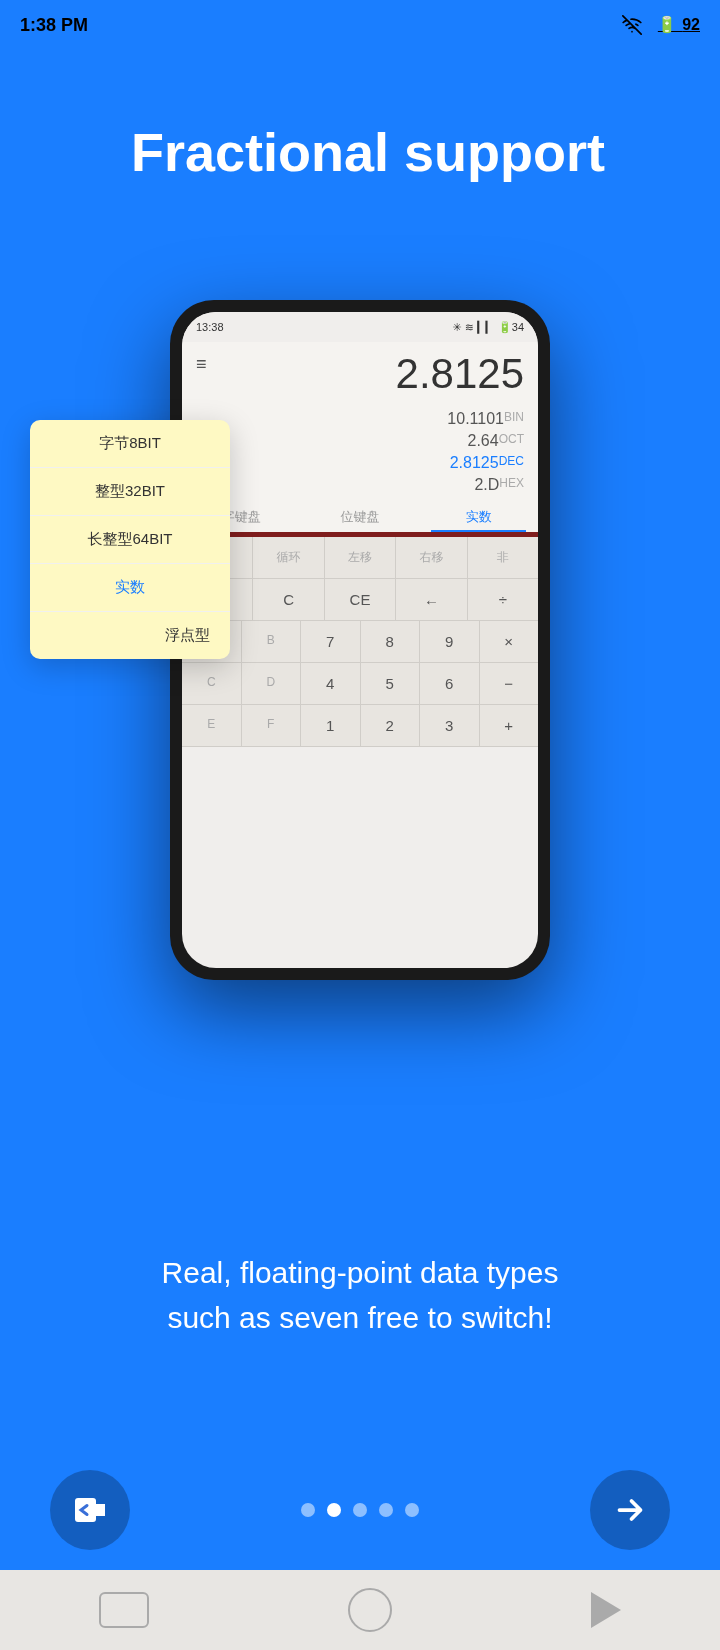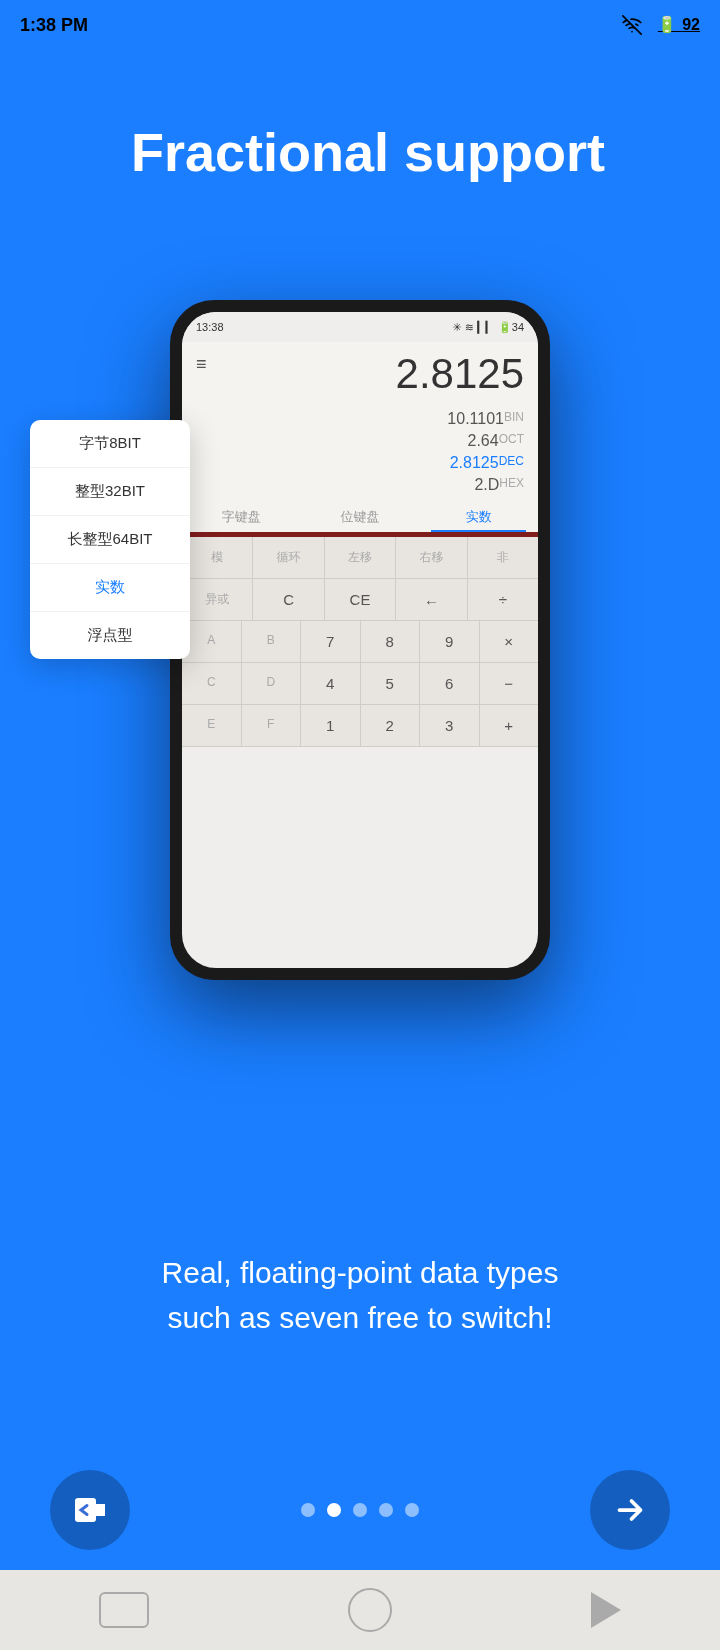--- a/index.html
+++ b/index.html
@@ -172,35 +172,35 @@
       border-right: 1px solid #d0cdc8;
     }
     .keypad-cell:last-child { border-right: none; }
     .keypad-cell.gray-label { color: #aaa; font-size: 12px; }
 
     
     .dropdown-menu {
       position: absolute;
       top: 120px;
       left: -140px;
-      width: 160px;
-      background: #ffffff;
+      width: 200px;
+      background: #fef9c3;
       border-radius: 10px;
       box-shadow: 0 8px 30px rgba(0,0,0,0.2);
       overflow: hidden;
       z-index: 20;
     }
     .dropdown-item {
       padding: 14px 20px;
       font-size: 15px;
       color: #333;
       border-bottom: 1px solid #f0f0f0;
       text-align: center;
     }
-    .dropdown-item:last-child { border-bottom: none; }
+    .dropdown-item:last-child { border-bottom: none; text-align: right; }
     .dropdown-item.active { color: #1a7eff; }
 
     
     .description {
       position: absolute;
       bottom: 310px;
       left: 0;
       right: 0;
       text-align: center;
       color: #fff;

